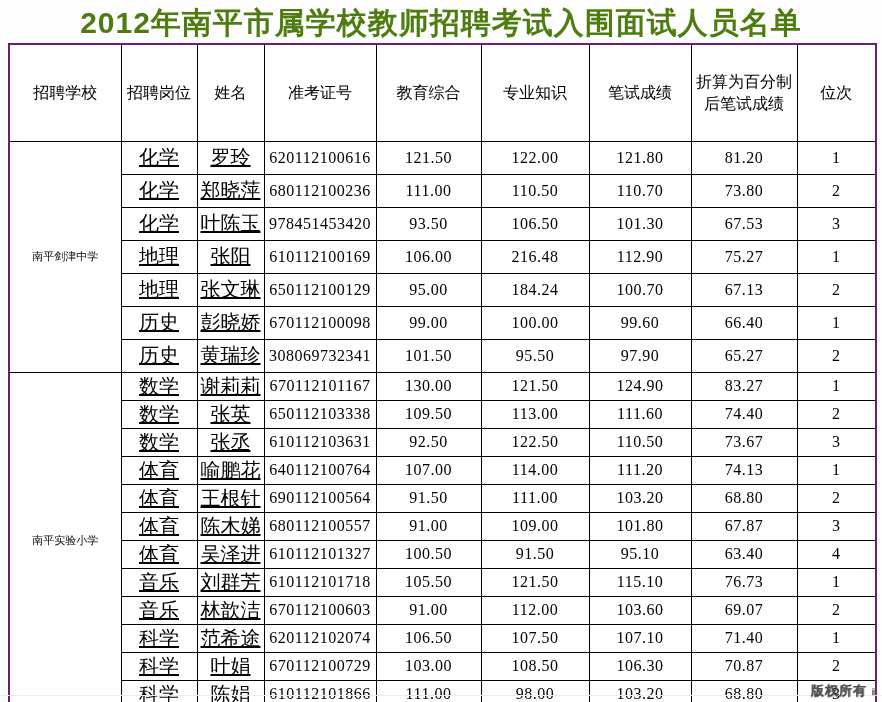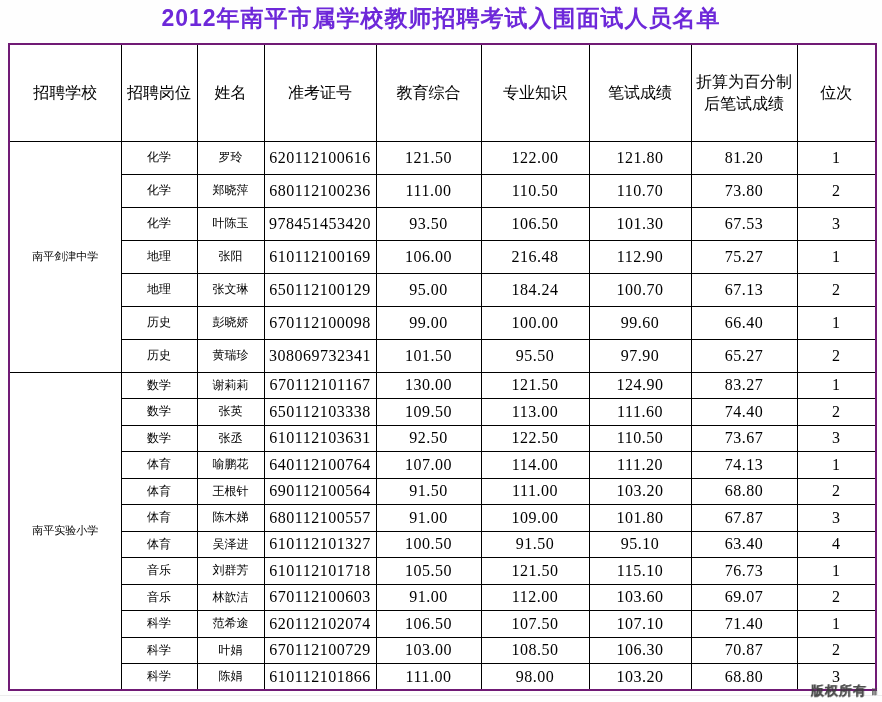--- a/index.html
+++ b/index.html
@@ -14,23 +14,23 @@
     height: 702px;
     background: #fefefe;
     overflow: hidden;
   }
   .title {
     position: absolute;
     top: 3px;
     left: 0;
     width: 882px;
     text-align: center;
-    font-size: 23px;
+    font-size: 30px;
     font-weight: bold;
-    color: #6d28d9;
+    color: #4d7c0f;
     font-family: "Liberation Sans", "DejaVu Sans", sans-serif;
     letter-spacing: 1px;
   }
   table.results {
     position: absolute;
     left: 8px;
     top: 43px;
     width: 867px;
     border-collapse: collapse;
     table-layout: fixed;
@@ -53,21 +53,21 @@
   }
   tr.header-row { height: 97px; }
   tr.header-row th {
     font-size: 16px;
     white-space: normal;
     line-height: 1.35;
   }
   tr.body-row-a { height: 33px; }
   tr.body-row-b { height: 26.5px; }
   td.school-cell { font-size: 11px; }
-  td.post-cell, td.name-cell { font-size: 12px; }
+  td.post-cell, td.name-cell { font-size: 20px; text-decoration: underline; }
   td.num-cell { font-size: 16px; letter-spacing: 0.5px; }
   .watermark {
     position: absolute;
     right: 4px;
     bottom: 2px;
     font-size: 13px;
     font-weight: bold;
     color: #3a3a3a;
     font-family: Liberation Sans, sans-serif;
     text-shadow: 1px 0 0 rgba(60,60,60,0.55), 0 1px 0 rgba(90,90,90,0.4);

